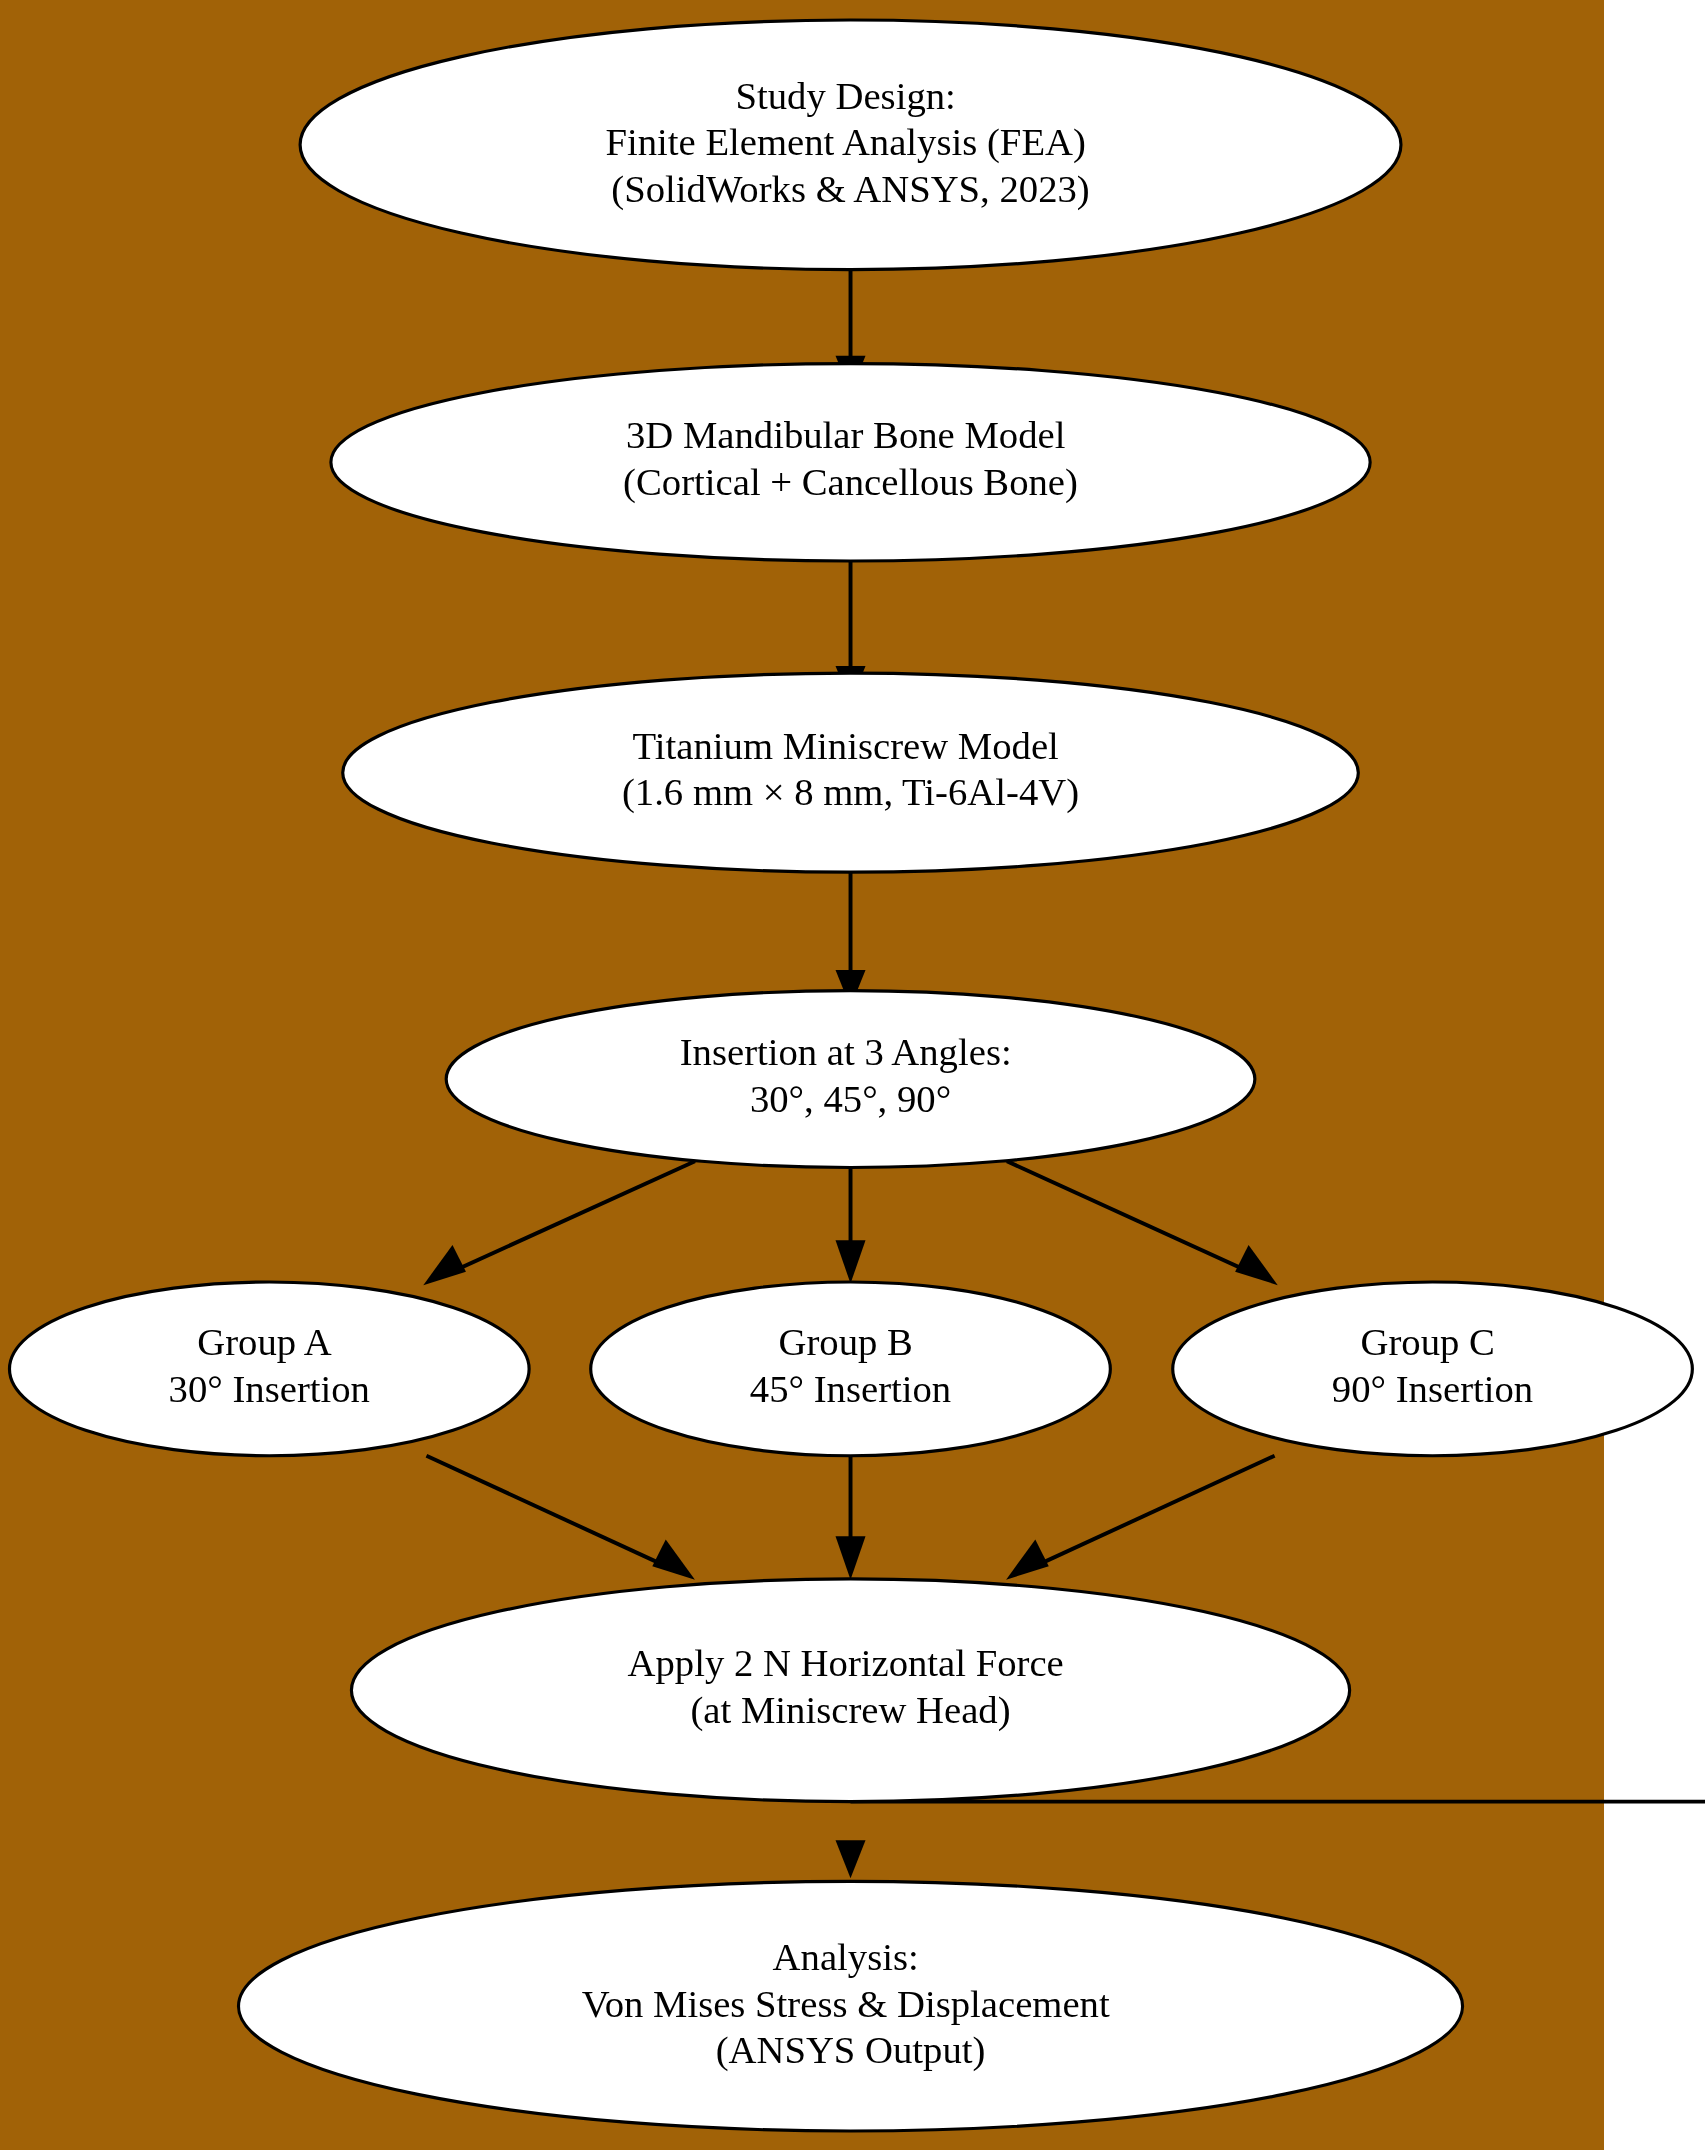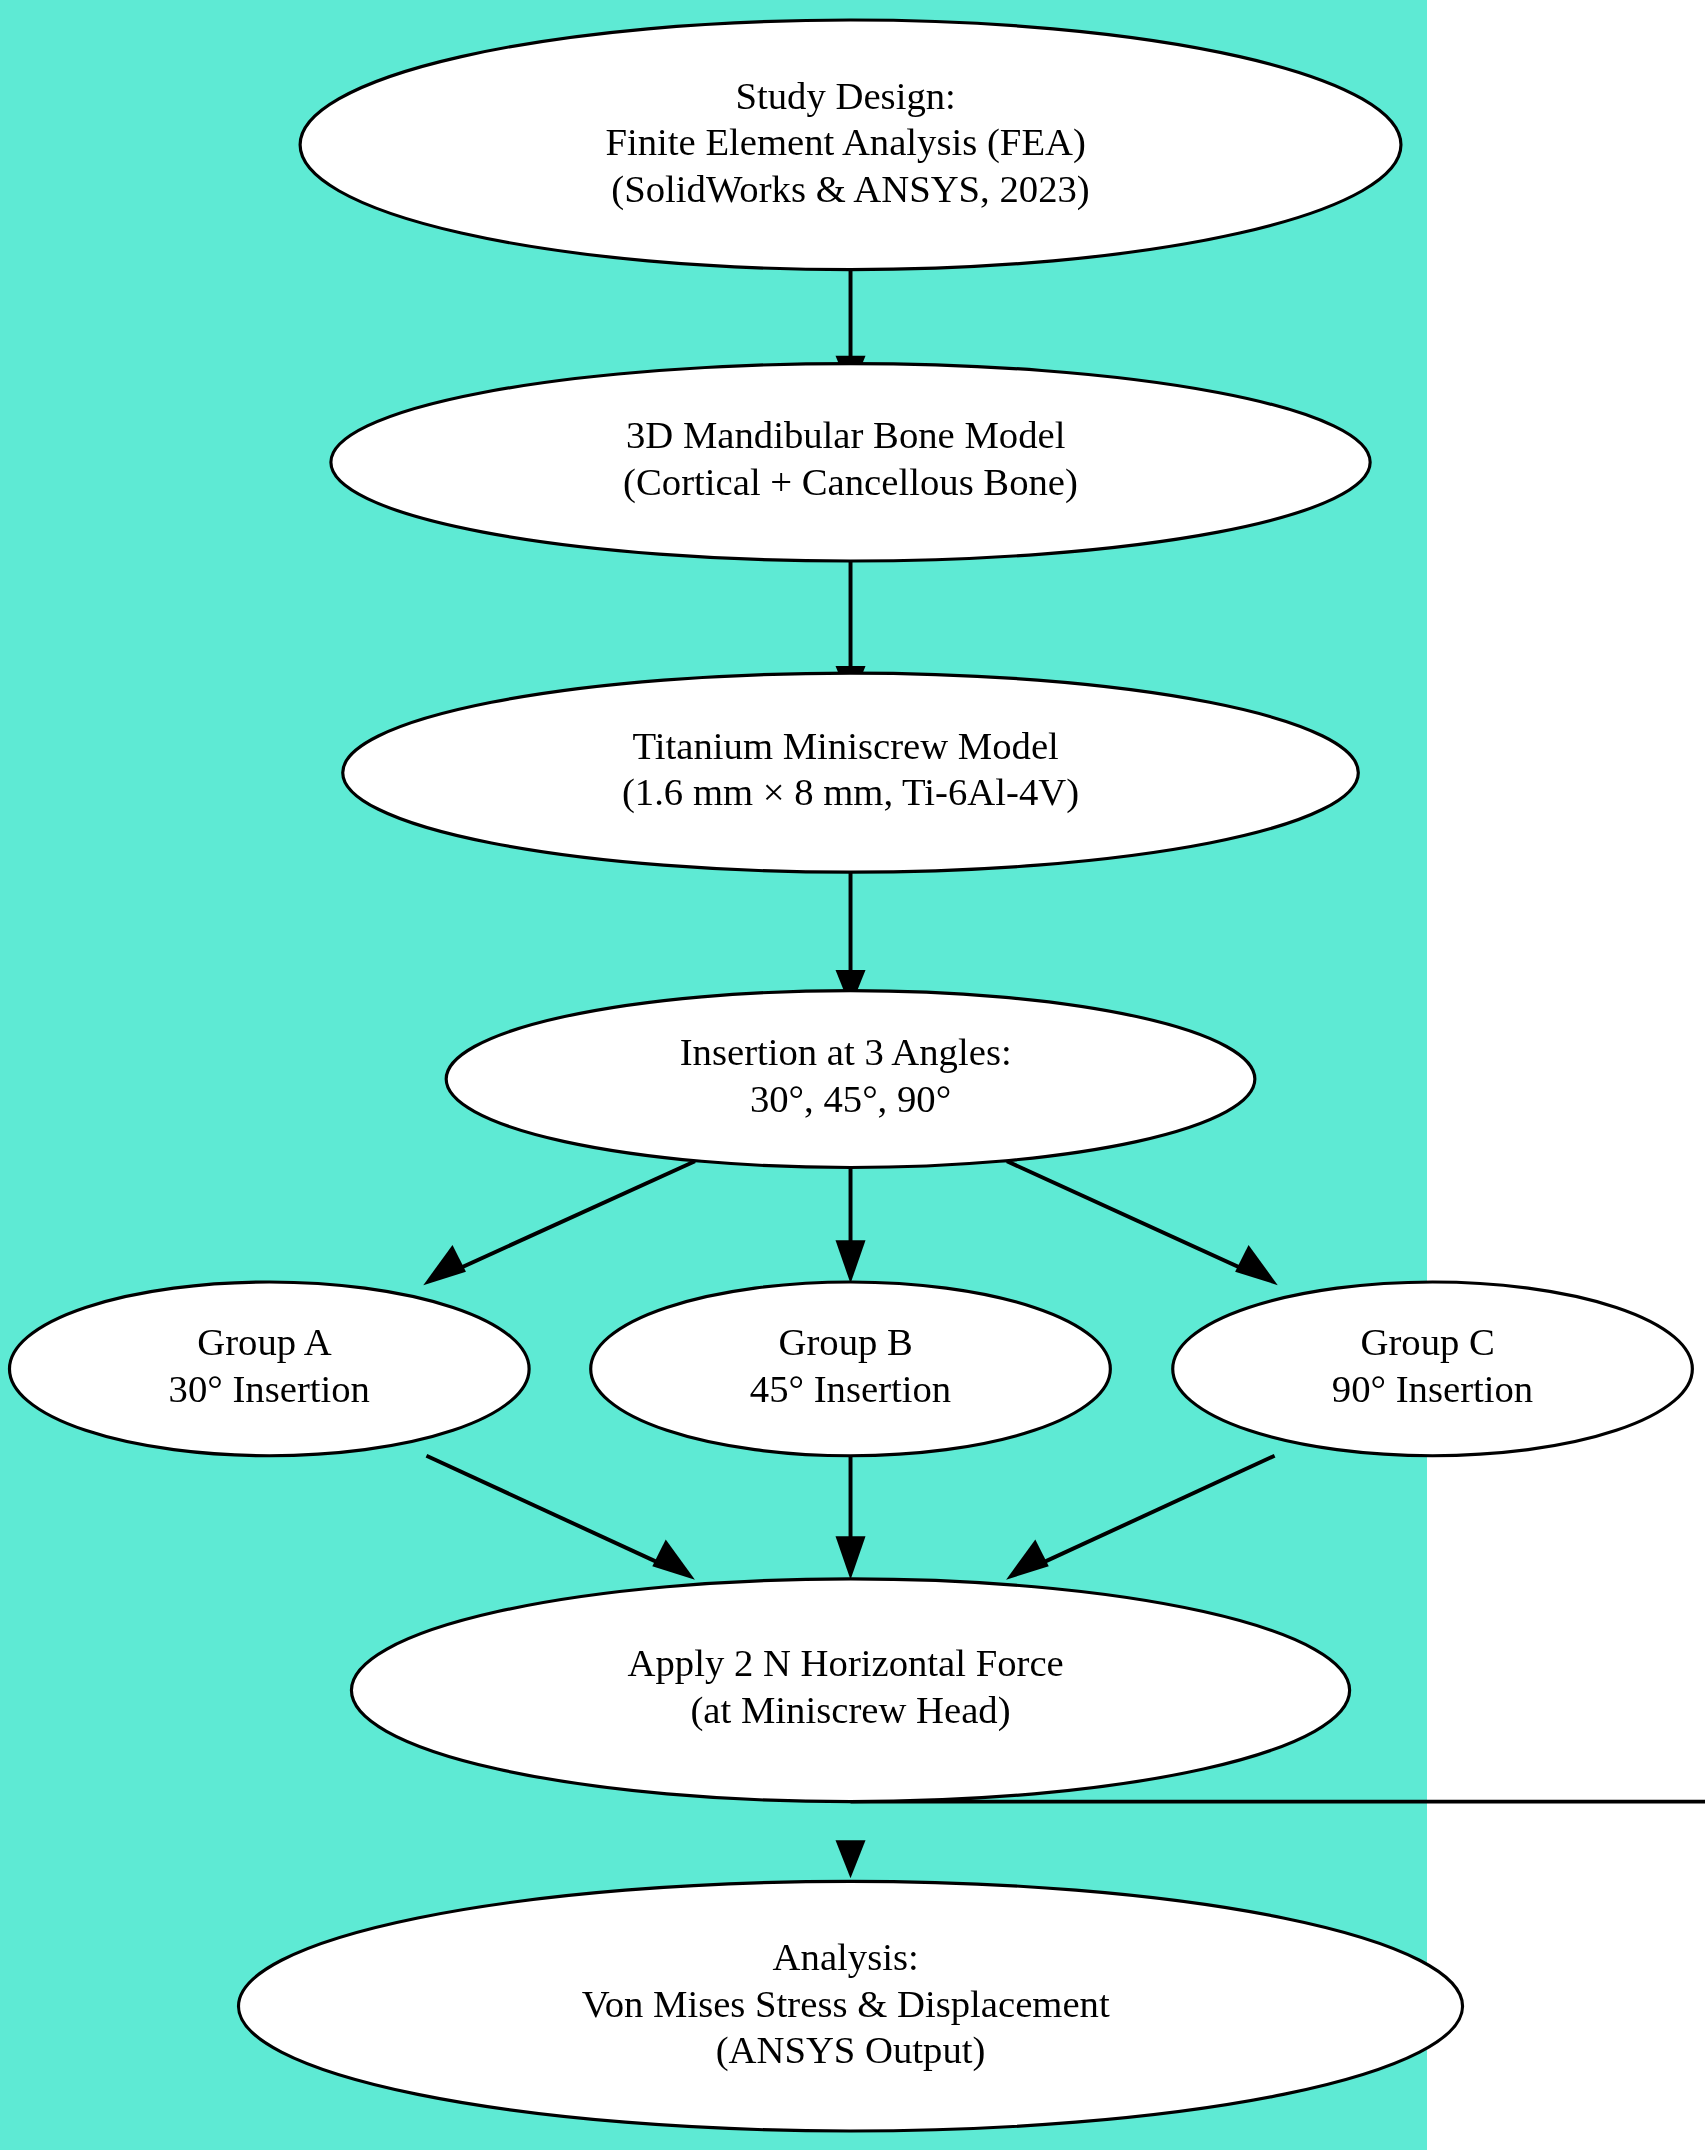--- a/index.html
+++ b/index.html
@@ -3,23 +3,23 @@
 <meta charset="utf-8">
 <title>FEA Study Flowchart</title>
 <style>
   html, body {
     margin: 0;
     padding: 0;
     background: #ffffff;
   }
   #flowchart-root {
     position: relative;
-    width: 1427px;
+    width: 1604px;
     height: 2151px;
-    background: #5eead4;
+    background: #a16207;
     font-family: "Liberation Serif", "DejaVu Serif", serif;
   }
   svg.flow-canvas {
     display: block;
     width: 1705px;
     height: 2151px;
   }
   .node-ellipse {
     fill: #ffffff;
     stroke: #000000;

